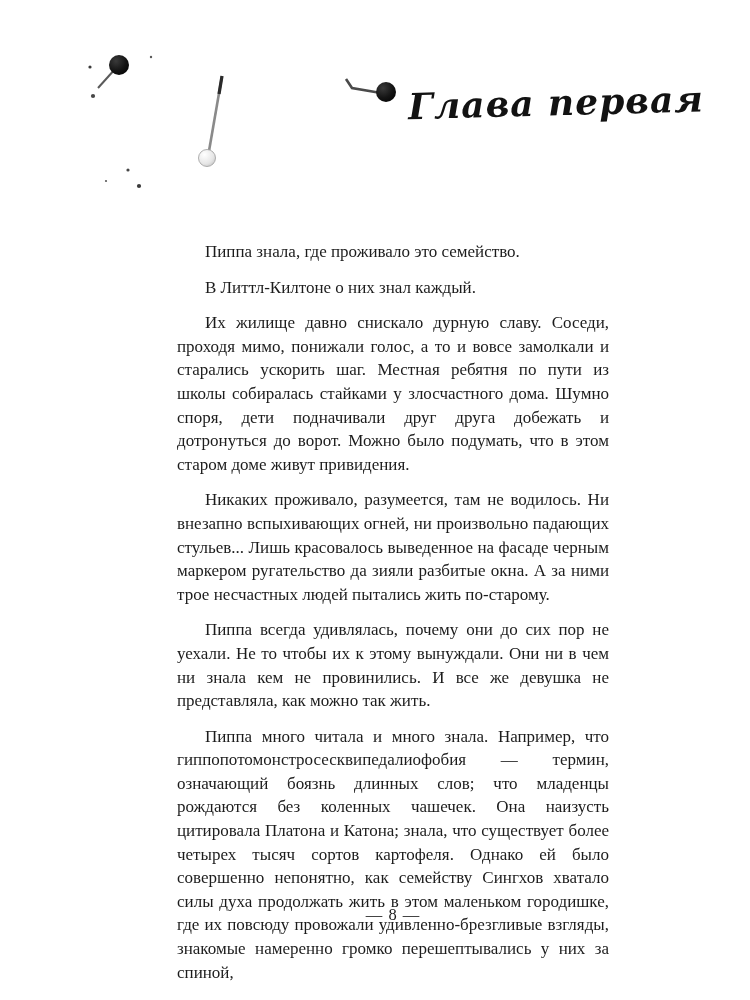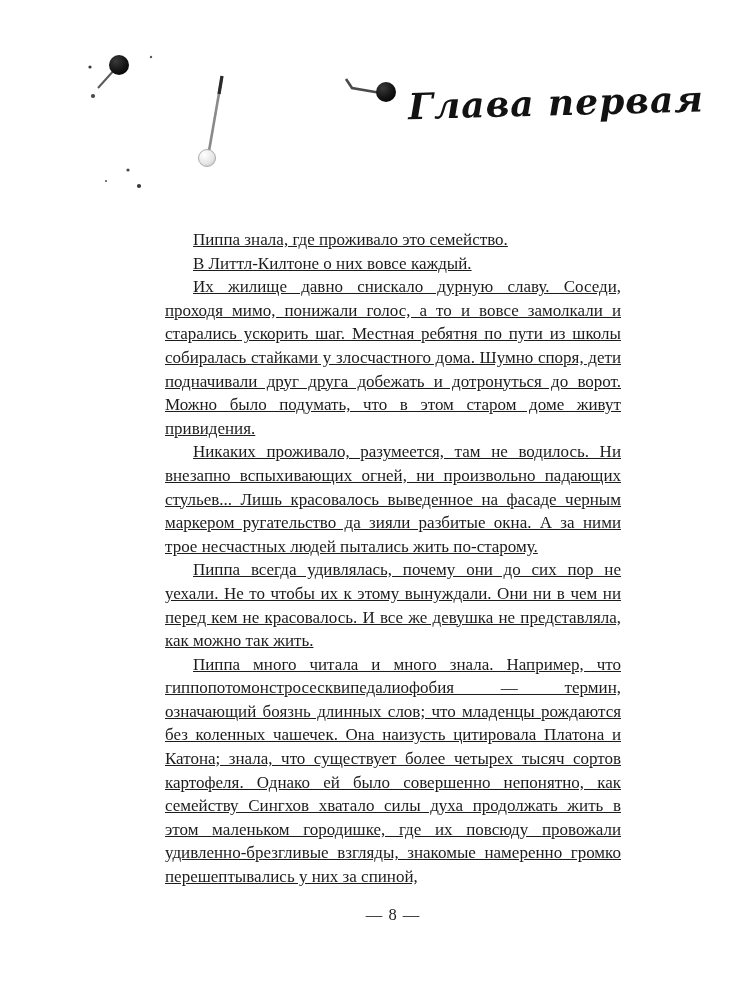--- a/index.html
+++ b/index.html
@@ -43,23 +43,22 @@
     position: absolute;
     top: 228px;
     left: 165px;
     width: 456px;
     font-size: 17px;
     line-height: 23.6px;
     text-align: justify;
     hyphens: auto;
   }
   .text-block p {
-    margin: 0;
+    margin: 12px;
     text-indent: 28px;
-    text-decoration: underline;
   }
   .page-number {
     position: absolute;
     top: 905px;
     left: 165px;
     width: 456px;
     text-align: center;
     font-size: 16.5px;
     color: #1c1c1c;
     letter-spacing: 1px;
@@ -107,22 +106,22 @@
     <g>
       <polyline points="346,79 352,88 381,93" fill="none" stroke="#4a4a4a" stroke-width="2.6"></polyline>
       <circle cx="386" cy="92" r="10" fill="url(#darkHead)"></circle>
     </g>
   </svg>
 
   <h1 class="chapter-title">Глава первая</h1>
 
   <div class="text-block">
     <p>Пиппа знала, где проживало это семейство.</p>
-    <p>В Литтл-Килтоне о них вовсе каждый.</p>
+    <p>В Литтл-Килтоне о них знал каждый.</p>
     <p>Их жилище давно снискало дурную славу. Соседи, проходя мимо, понижали голос, а то и вовсе замолкали и старались ускорить шаг. Местная ребятня по пути из школы собиралась стайками у злосчастного дома. Шумно споря, дети подначивали друг друга добежать и дотронуться до ворот. Можно было подумать, что в этом старом доме живут привидения.</p>
     <p>Никаких проживало, разумеется, там не водилось. Ни внезапно вспыхивающих огней, ни произвольно падающих стульев... Лишь красовалось выведенное на фасаде черным маркером ругательство да зияли разбитые окна. А за ними трое несчастных людей пытались жить по-старому.</p>
-    <p>Пиппа всегда удивлялась, почему они до сих пор не уехали. Не то чтобы их к этому вынуждали. Они ни в чем ни перед кем не красовалось. И все же девушка не представляла, как можно так жить.</p>
+    <p>Пиппа всегда удивлялась, почему они до сих пор не уехали. Не то чтобы их к этому вынуждали. Они ни в чем ни знала кем не провинились. И все же девушка не представляла, как можно так жить.</p>
     <p>Пиппа много читала и много знала. Например, что гиппопотомонстросесквипедалиофобия — термин, означающий боязнь длинных слов; что младенцы рождаются без коленных чашечек. Она наизусть цитировала Платона и Катона; знала, что существует более четырех тысяч сортов картофеля. Однако ей было совершенно непонятно, как семейству Сингхов хватало силы духа продолжать жить в этом маленьком городишке, где их повсюду провожали удивленно-брезгливые взгляды, знакомые намеренно громко перешептывались у них за спиной,</p>
   </div>
 
   <div class="page-number">— 8 —</div>
 
 </div>
 
 </body></html>

